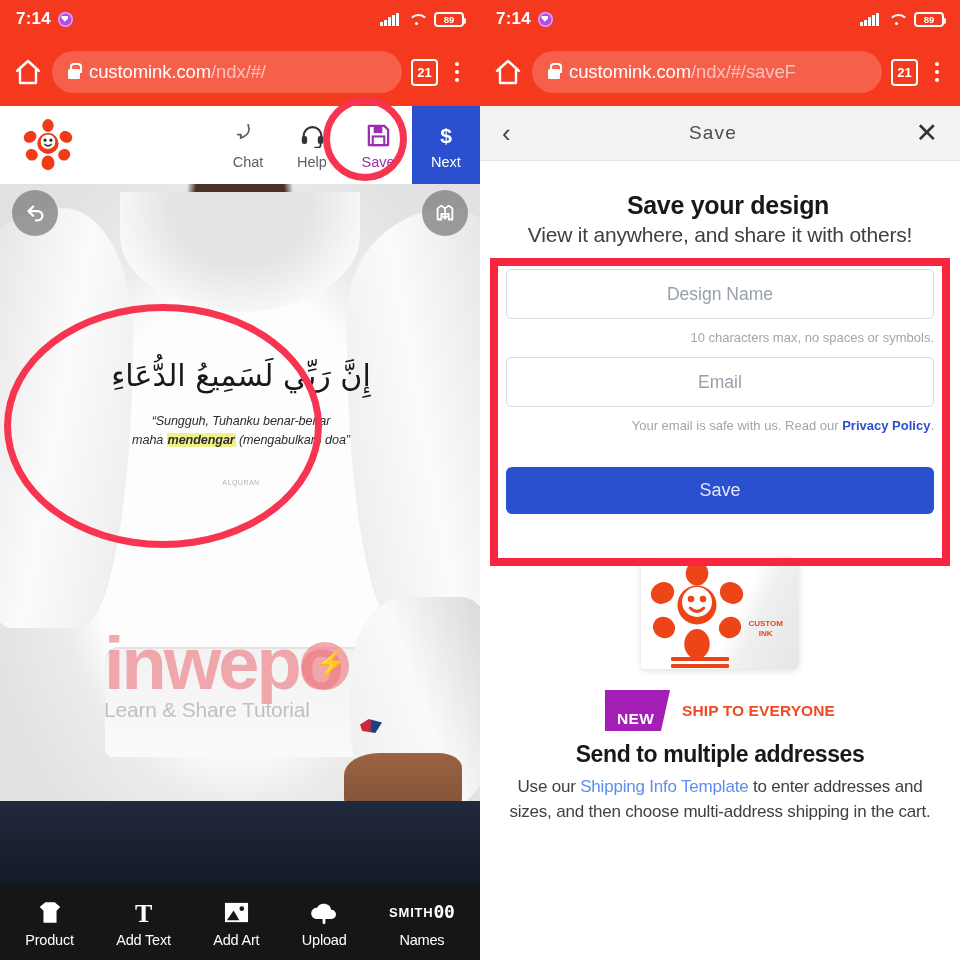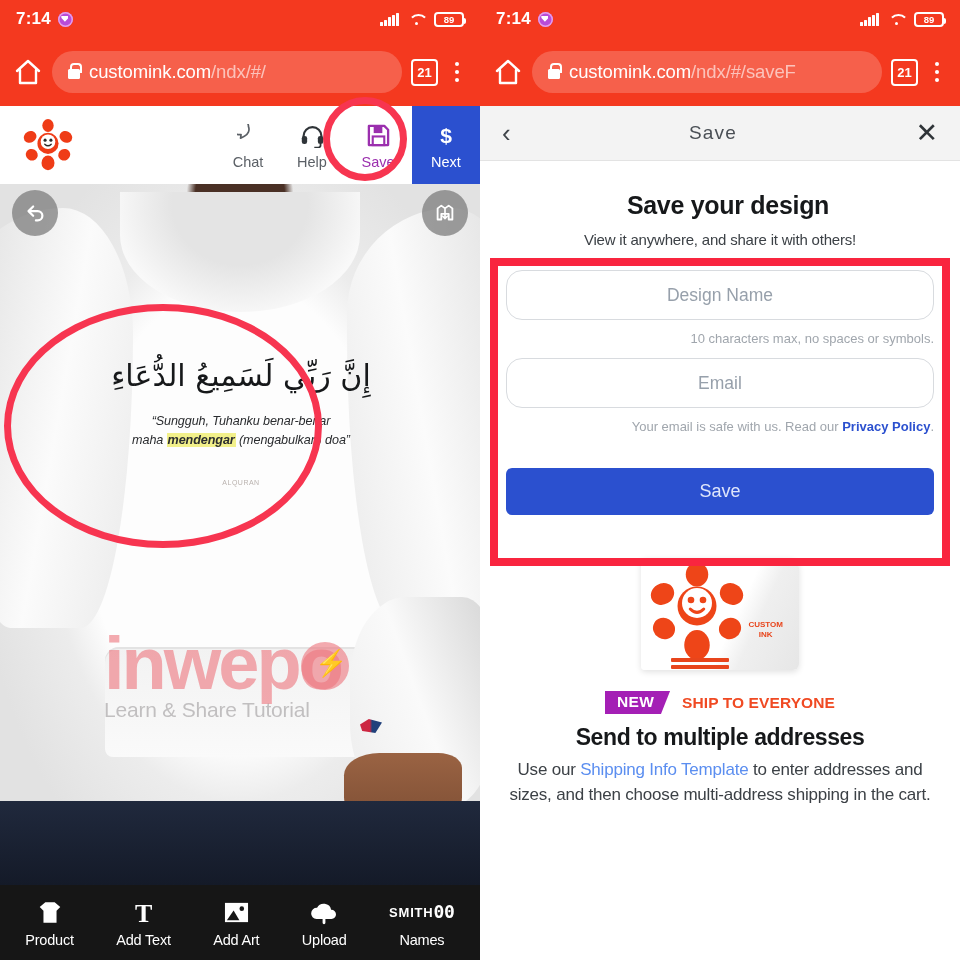--- a/index.html
+++ b/index.html
@@ -209,24 +209,24 @@
   
   .modal-head {
     height: 55px; background: #f3f3f3; border-bottom: 1px solid #e3e3e3;
     display: flex; align-items: center; justify-content: space-between; padding: 0 22px;
   }
   .modal-title { font-size: 19px; color: #4a4f55; letter-spacing: 1.2px; }
   .chev-back { font-size: 26px; color: #3f444a; line-height: 1; }
   .close-x { font-size: 27px; color: #2f3438; line-height: 1; }
   .modal-body { padding: 0; background: #fff; height: calc(960px - 38px - 68px - 55px); overflow: hidden; }
   .m-h1 { text-align:center; font-size: 25px; font-weight: bold; color: #16181a; margin-top: 30px; letter-spacing:-.3px;padding-left:16px;}
-  .m-sub { text-align:center; font-size: 15px; color: #3c4146; margin-top: 11px; letter-spacing:-.2px;}
+  .m-sub { text-align:center; font-size: 21px; color: #3c4146; margin-top: 3px; letter-spacing:-.2px;}
   .form { padding: 22px 26px 18px; }
   .fld {
-    width: 100%; height: 50px; border: 1px solid #d8dbdf; border-radius: 16px;
+    width: 100%; height: 50px; border: 1px solid #d8dbdf; border-radius: 5px;
     background: #fff; font-size: 17.5px; color: #97a0ab; text-align: center;
     font-family: "Liberation Sans", sans-serif; outline: none;
   }
   .fld::placeholder { color: #97a0ab; }
   .hint { text-align:right; font-size: 13px; color: #a0a6ad; margin: 11px 0 12px; }
   .hint a { color: #2b50cf; font-weight: bold; text-decoration: none; }
   .save-btn {
     width: 100%; height: 47px; background: #2b50cf; color: #dfe6fb;
     border: none; border-radius: 6px; font-size: 18px; margin-top: 22px;
     font-family: "Liberation Sans", sans-serif; cursor: pointer;
@@ -241,21 +241,21 @@
     box-shadow: 0 2px 6px rgba(0,0,0,.12);
     overflow: hidden;
   }
   .octo { position:absolute; left: 8px; top: 6px; width: 96px; height: 96px; }
   .boxlabel { position:absolute; right: 16px; bottom: 30px; color:#e8451c; font-size: 8px; font-weight:bold; line-height:1.25; text-align:center;}
   .boxtape { position:absolute; left: 30px; bottom: 8px; width: 58px; height: 4px; background:#e8451c; border-radius:1px; box-shadow: 0 7px 0 #e8451c; }
 
   .badgerow { display:flex; align-items:center; justify-content:center; gap: 12px; margin-top: 2px; }
   .newbadge {
     background: #a41fb5; color: #fff; font-size: 15.5px; font-weight: bold;
-    padding: 2px 16px 3px 12px; letter-spacing: .3px;
+    padding: 20px 16px 3px 12px; letter-spacing: .3px;
     clip-path: polygon(0 0, 100% 0, 86% 100%, 0 100%);
   }
   .shipcaps { color: #f04a23; font-size: 15.5px; font-weight: bold; letter-spacing: .1px; }
   .promo-h { font-size: 23px; font-weight: bold; color: #16181a; margin-top: 10px; letter-spacing:-.4px;}
   .promo-p { font-size: 17px; color: #3c4146; line-height: 1.45; margin-top: 7px; letter-spacing:-.2px;}
   .promo-p a { color: #5b8ef0; text-decoration: none; }
 </style>
 </head>
 <body>
 

